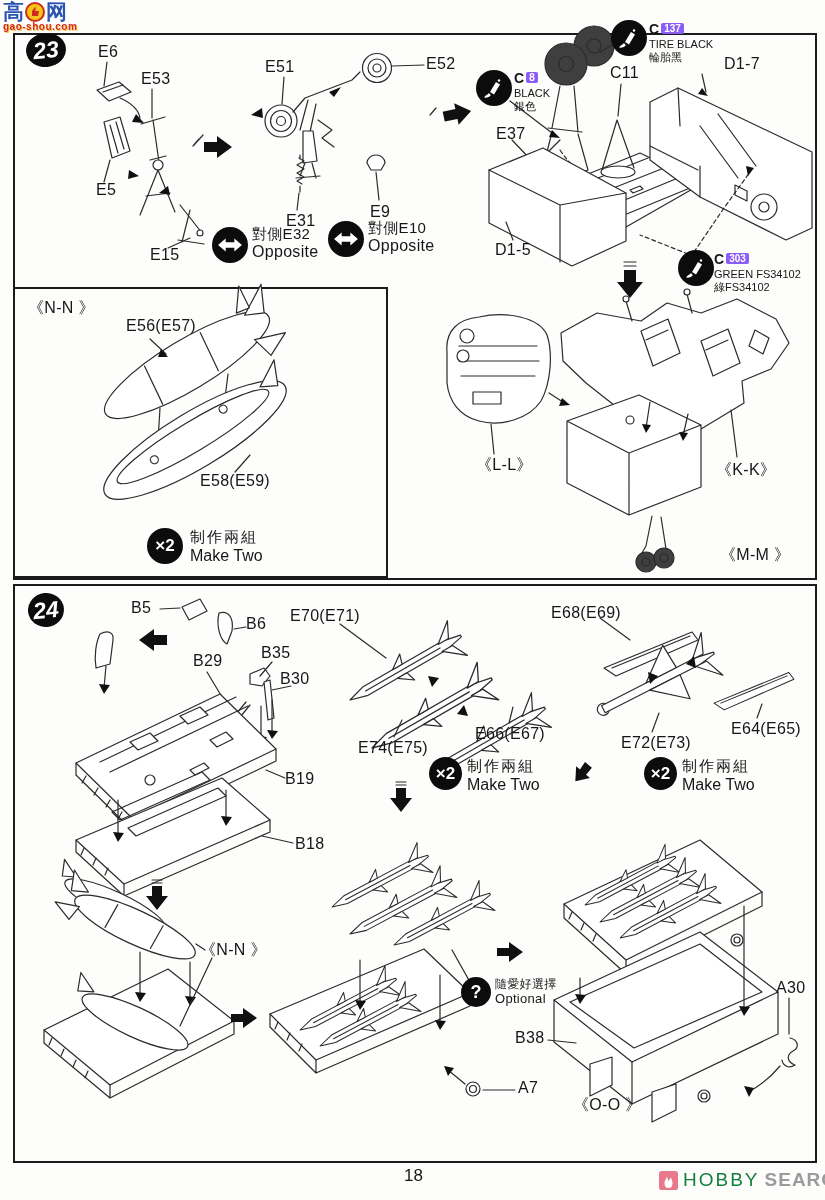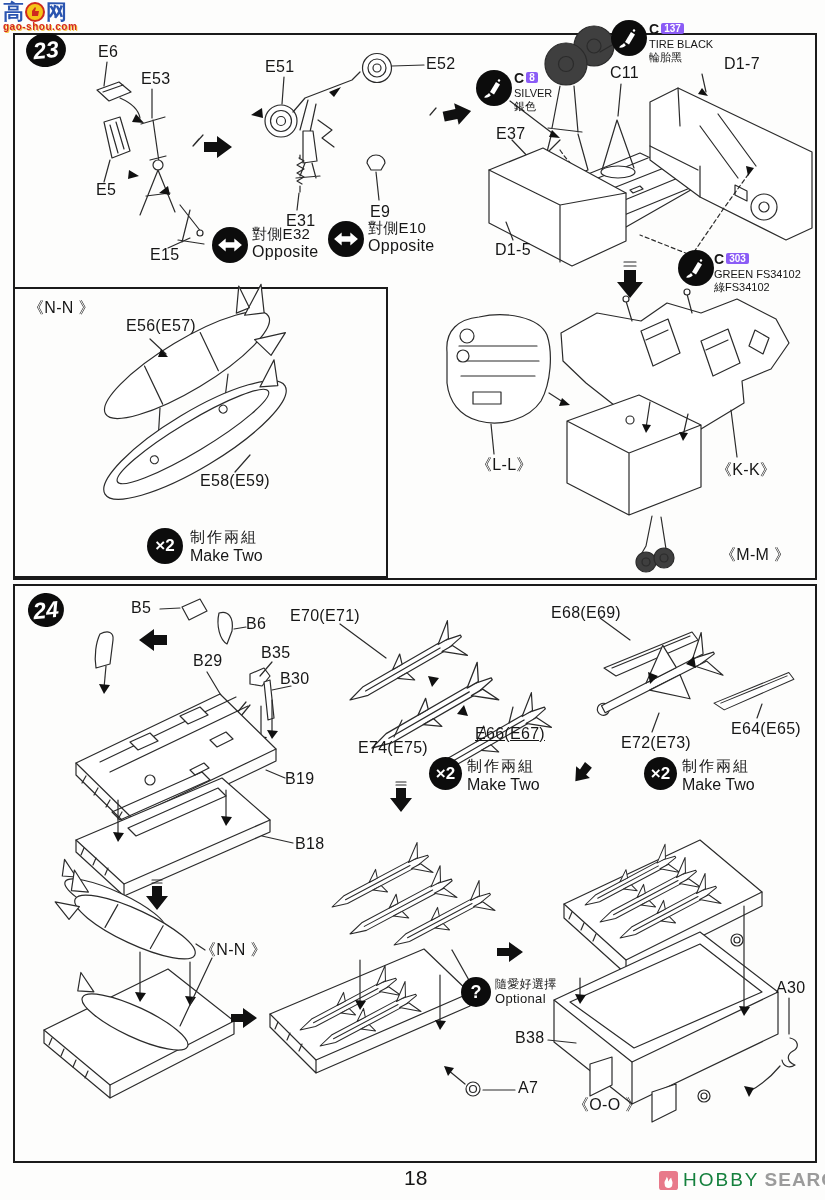--- a/index.html
+++ b/index.html
@@ -24,21 +24,21 @@
   .mkcn{position:absolute;font-size:15px;z-index:4;letter-spacing:2px;}
   .mken{position:absolute;font-size:16px;z-index:4;}
   .x2t{font-weight:bold;font-size:17px;}
   .qt{font-weight:bold;font-size:18px;}
   .wm{position:absolute;left:3px;top:1px;z-index:9;line-height:1;}
   .wmrow{display:flex;align-items:center;gap:1px;}
   .wmch{font-size:21px;font-weight:bold;color:#2b55b0;
         text-shadow:1px 1px 0 #fff,-1px -1px 0 #fff,1px -1px 0 #fff,-1px 1px 0 #fff;}
   .wmsite{font-size:10px;font-weight:bold;color:#d42a20;letter-spacing:.5px;
         text-shadow:1px 1px 0 #f7c948;}
-  .pgnum{position:absolute;font-size:21px;z-index:4;}
+  .pgnum{position:absolute;font-size:17px;z-index:4;}
   .hslogo{position:absolute;display:flex;align-items:center;gap:5px;z-index:4;}
   .hsbrand{font-size:19px;font-weight:normal;color:#15803d;letter-spacing:2px;}
   .hssearch{font-size:19px;font-weight:bold;color:#9b9b9b;letter-spacing:1px;}
   .seclbl{font-size:16px;}
 </style>
 </head>
 <body>
 
 <div class="box" style="left:13px;top:33px;width:804px;height:547px;"></div>
 <div class="box" style="left:13px;top:287px;width:375px;height:291px;"></div>
@@ -368,21 +368,21 @@
 
 <div class="badge coicon" style="left:476px;top:70px;width:36px;height:36px;">
   <svg viewBox="0 0 24 24" width="24" height="24">
       <path d="M8 16 L14 6 L18 8.5 L12 18.5 Z" fill="#fff"></path>
       <path d="M7 17 c-1.5 2 -3.5 2 -5 4.5 c3 .5 5.5 -.5 6.8 -2.2 Z" fill="#fff"></path>
       <circle cx="17" cy="4.5" r="1.2" fill="#fff"></circle>
     </svg>
 </div>
 <div class="cotext" style="left:514px;top:70px;">
   <div><span class="code">C</span><span class="numbox">8</span></div>
-  <div>SILVER</div>
+  <div>BLACK</div>
   <div>銀色</div>
 </div>
 <div class="badge coicon" style="left:611px;top:20px;width:36px;height:36px;">
   <svg viewBox="0 0 24 24" width="24" height="24">
       <path d="M8 16 L14 6 L18 8.5 L12 18.5 Z" fill="#fff"></path>
       <path d="M7 17 c-1.5 2 -3.5 2 -5 4.5 c3 .5 5.5 -.5 6.8 -2.2 Z" fill="#fff"></path>
       <circle cx="17" cy="4.5" r="1.2" fill="#fff"></circle>
     </svg>
 </div>
 <div class="cotext" style="left:649px;top:21px;">
@@ -421,21 +421,21 @@
 
 <span class="lbl" style="left:131px;top:599px;">B5</span>
 <span class="lbl" style="left:246px;top:615px;">B6</span>
 <span class="lbl" style="left:193px;top:652px;">B29</span>
 <span class="lbl" style="left:261px;top:644px;">B35</span>
 <span class="lbl" style="left:280px;top:670px;">B30</span>
 <span class="lbl" style="left:285px;top:770px;">B19</span>
 <span class="lbl" style="left:295px;top:835px;">B18</span>
 <span class="lbl" style="left:290px;top:607px;">E70(E71)</span>
 <span class="lbl" style="left:358px;top:739px;">E74(E75)</span>
-<span class="lbl" style="left:475px;top:725px;text-decoration:underline;">E66(E67)</span>
+<span class="lbl" style="left:475px;top:725px;">E66(E67)</span>
 <span class="lbl" style="left:551px;top:604px;">E68(E69)</span>
 <span class="lbl" style="left:621px;top:734px;">E72(E73)</span>
 <span class="lbl" style="left:731px;top:720px;">E64(E65)</span>
 
 <div class="badge x2t" style="left:429px;top:757px;width:33px;height:33px;">×2</div>
 <span class="mkcn" style="left:467px;top:757px;">制作兩組</span>
 <span class="mken" style="left:467px;top:776px;">Make Two</span>
 <div class="badge x2t" style="left:644px;top:757px;width:33px;height:33px;">×2</div>
 <span class="mkcn" style="left:682px;top:757px;">制作兩組</span>
 <span class="mken" style="left:682px;top:776px;">Make Two</span>

